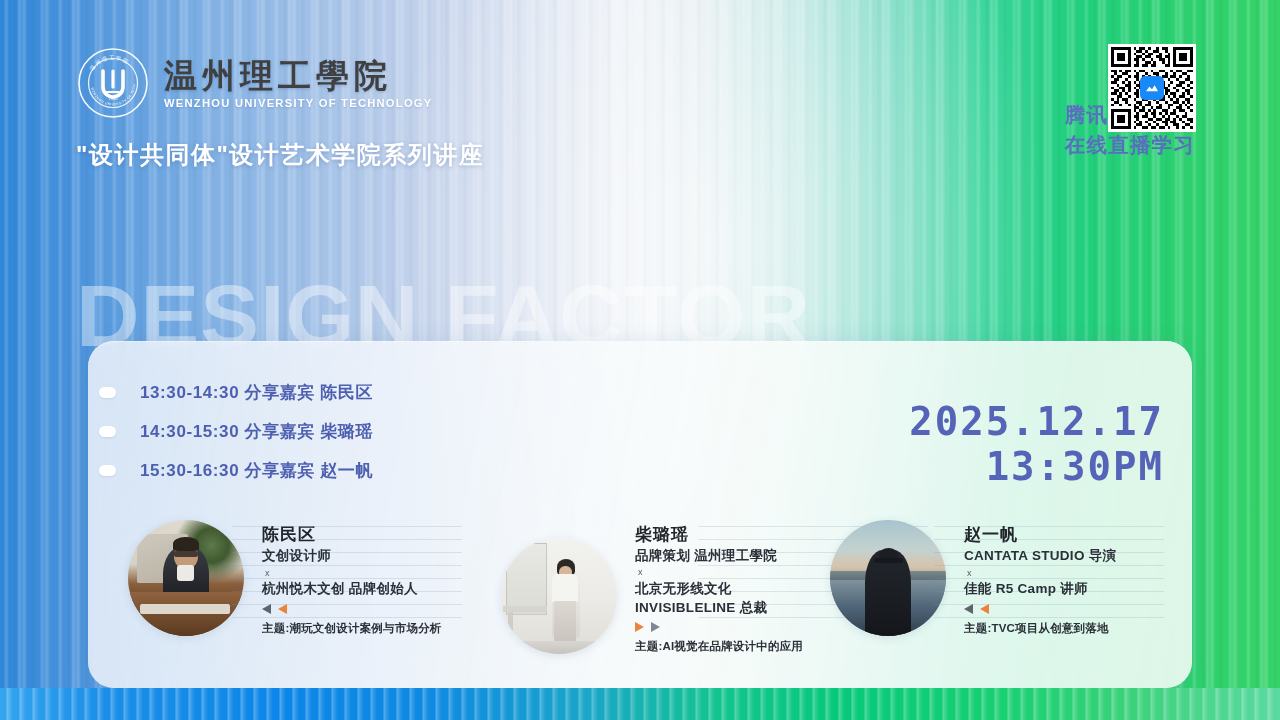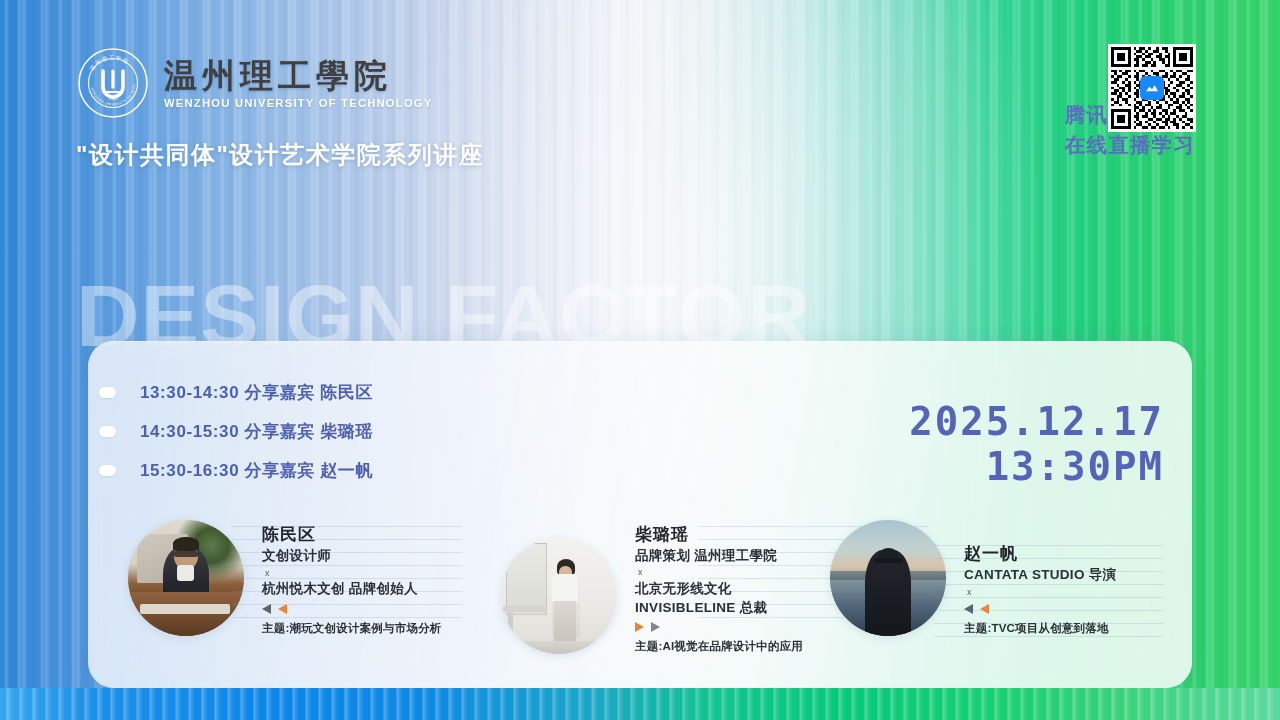--- a/index.html
+++ b/index.html
@@ -586,20 +586,21 @@
           <div style="position:absolute;left:30%;top:26%;width:40%;height:74%;background:linear-gradient(180deg,#23262c 0%,#1a1d22 60%,#14161a 100%);border-radius:38% 38% 6% 6%;"></div>
           <div style="position:absolute;left:42%;top:24%;width:17%;height:12%;background:#1b1e23;border-radius:50% 50% 20% 20%;"></div>
           <div style="position:absolute;left:38%;top:33%;width:25%;height:4%;background:#15181c;border-radius:2px;"></div>
         </div>
       </div>
       <div class="sp-info">
         <div class="sp-lines"></div>
         <div class="sp-name">赵一帆</div>
         <div class="sp-role">CANTATA STUDIO 导演</div>
         <div class="sp-x">x</div>
+        <div class="sp-org">佳能 R5 Camp 讲师</div>
         <div class="tri-row">
           <div class="tri left-dark"></div>
           <div class="tri left-orange"></div>
         </div>
         <div class="sp-topic">主题:TVC项目从创意到落地</div>
       </div>
     </div>
 
   </div>
 

